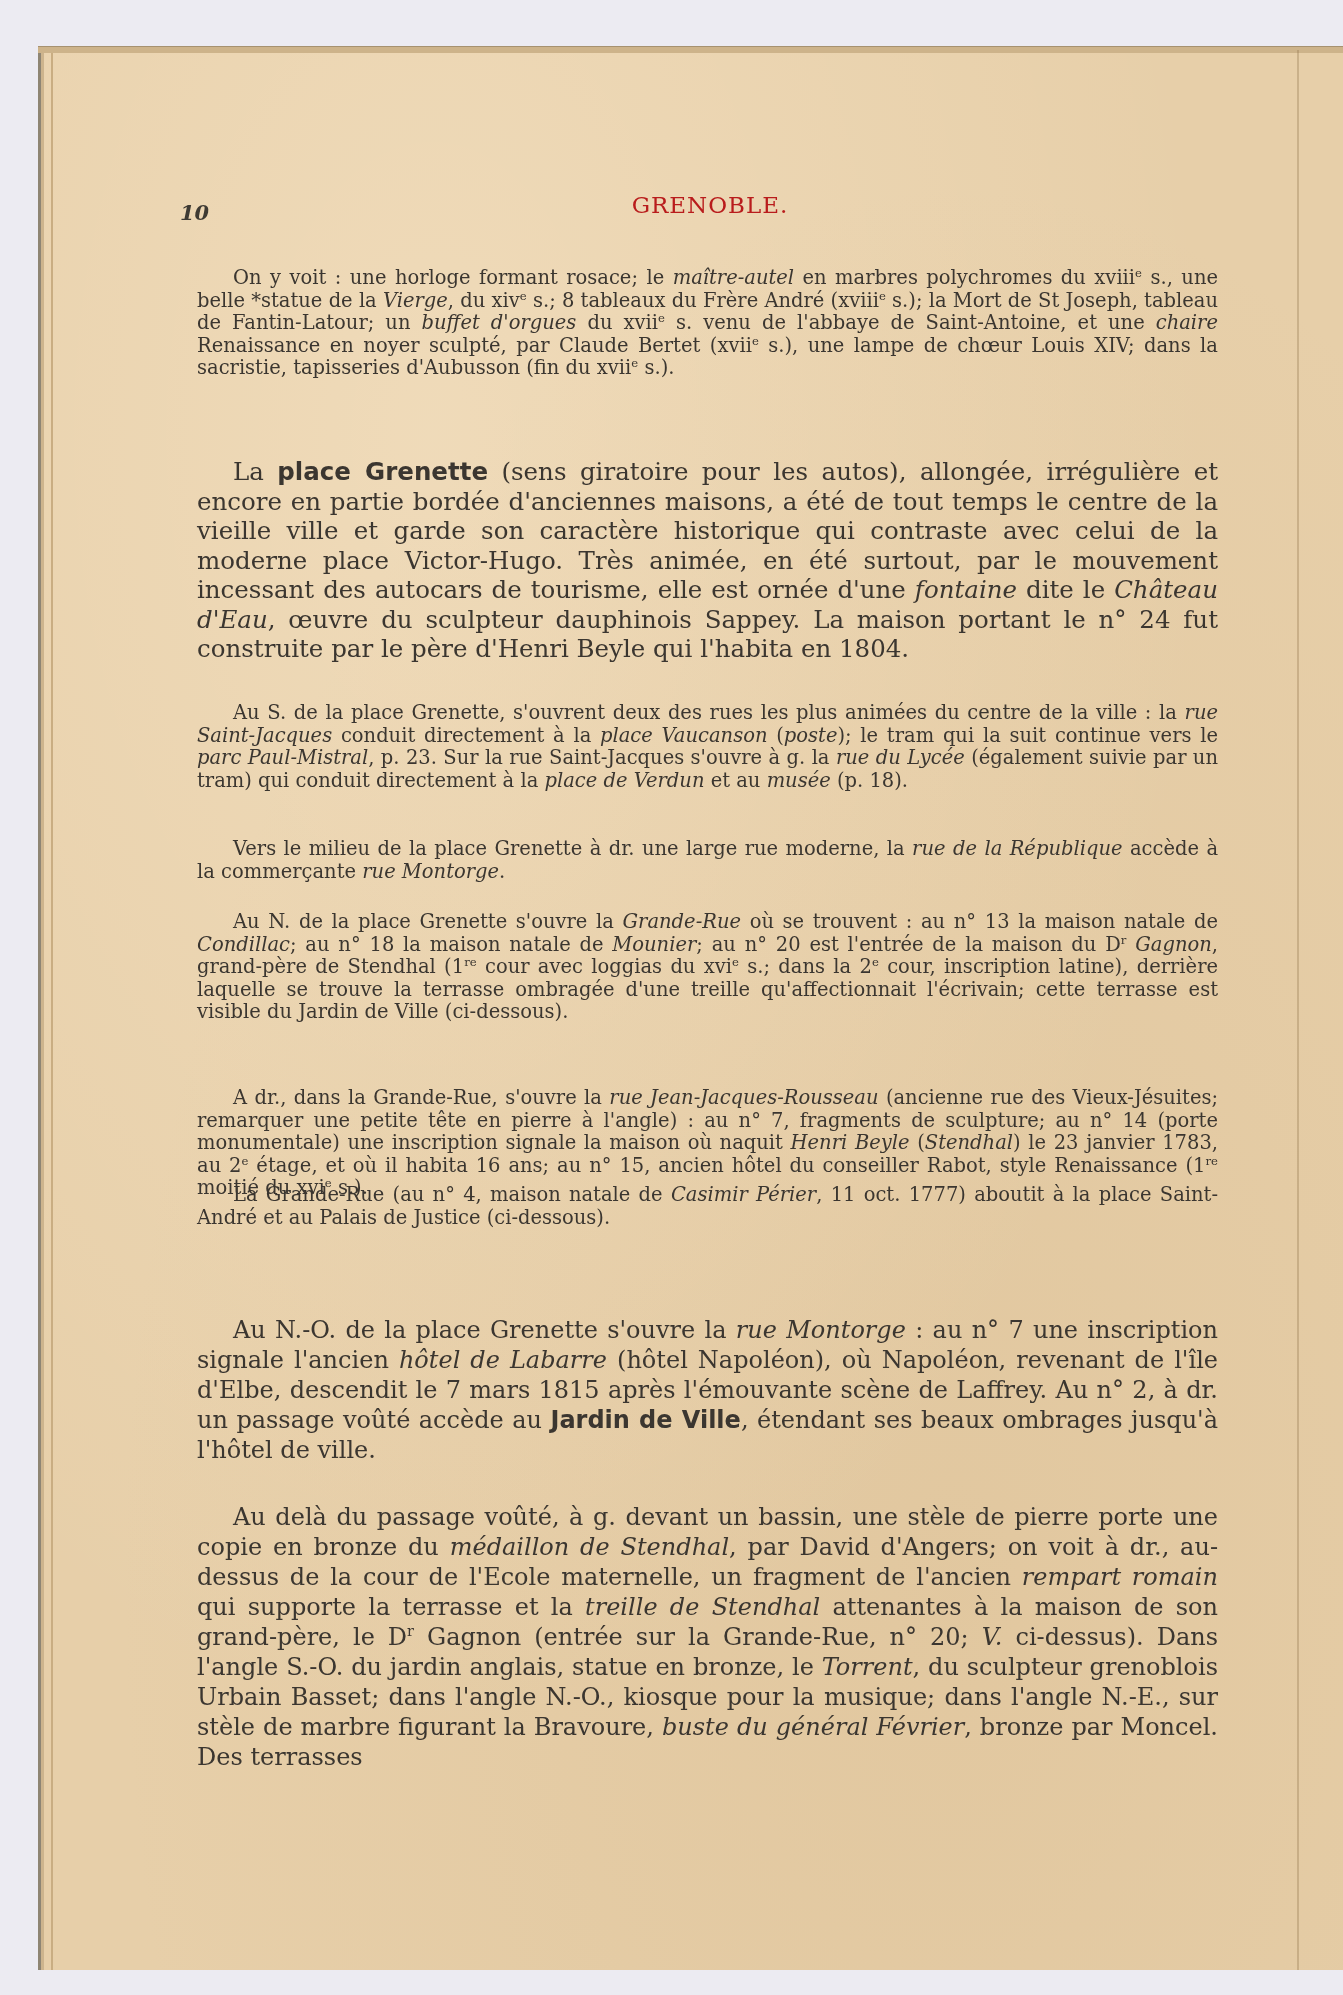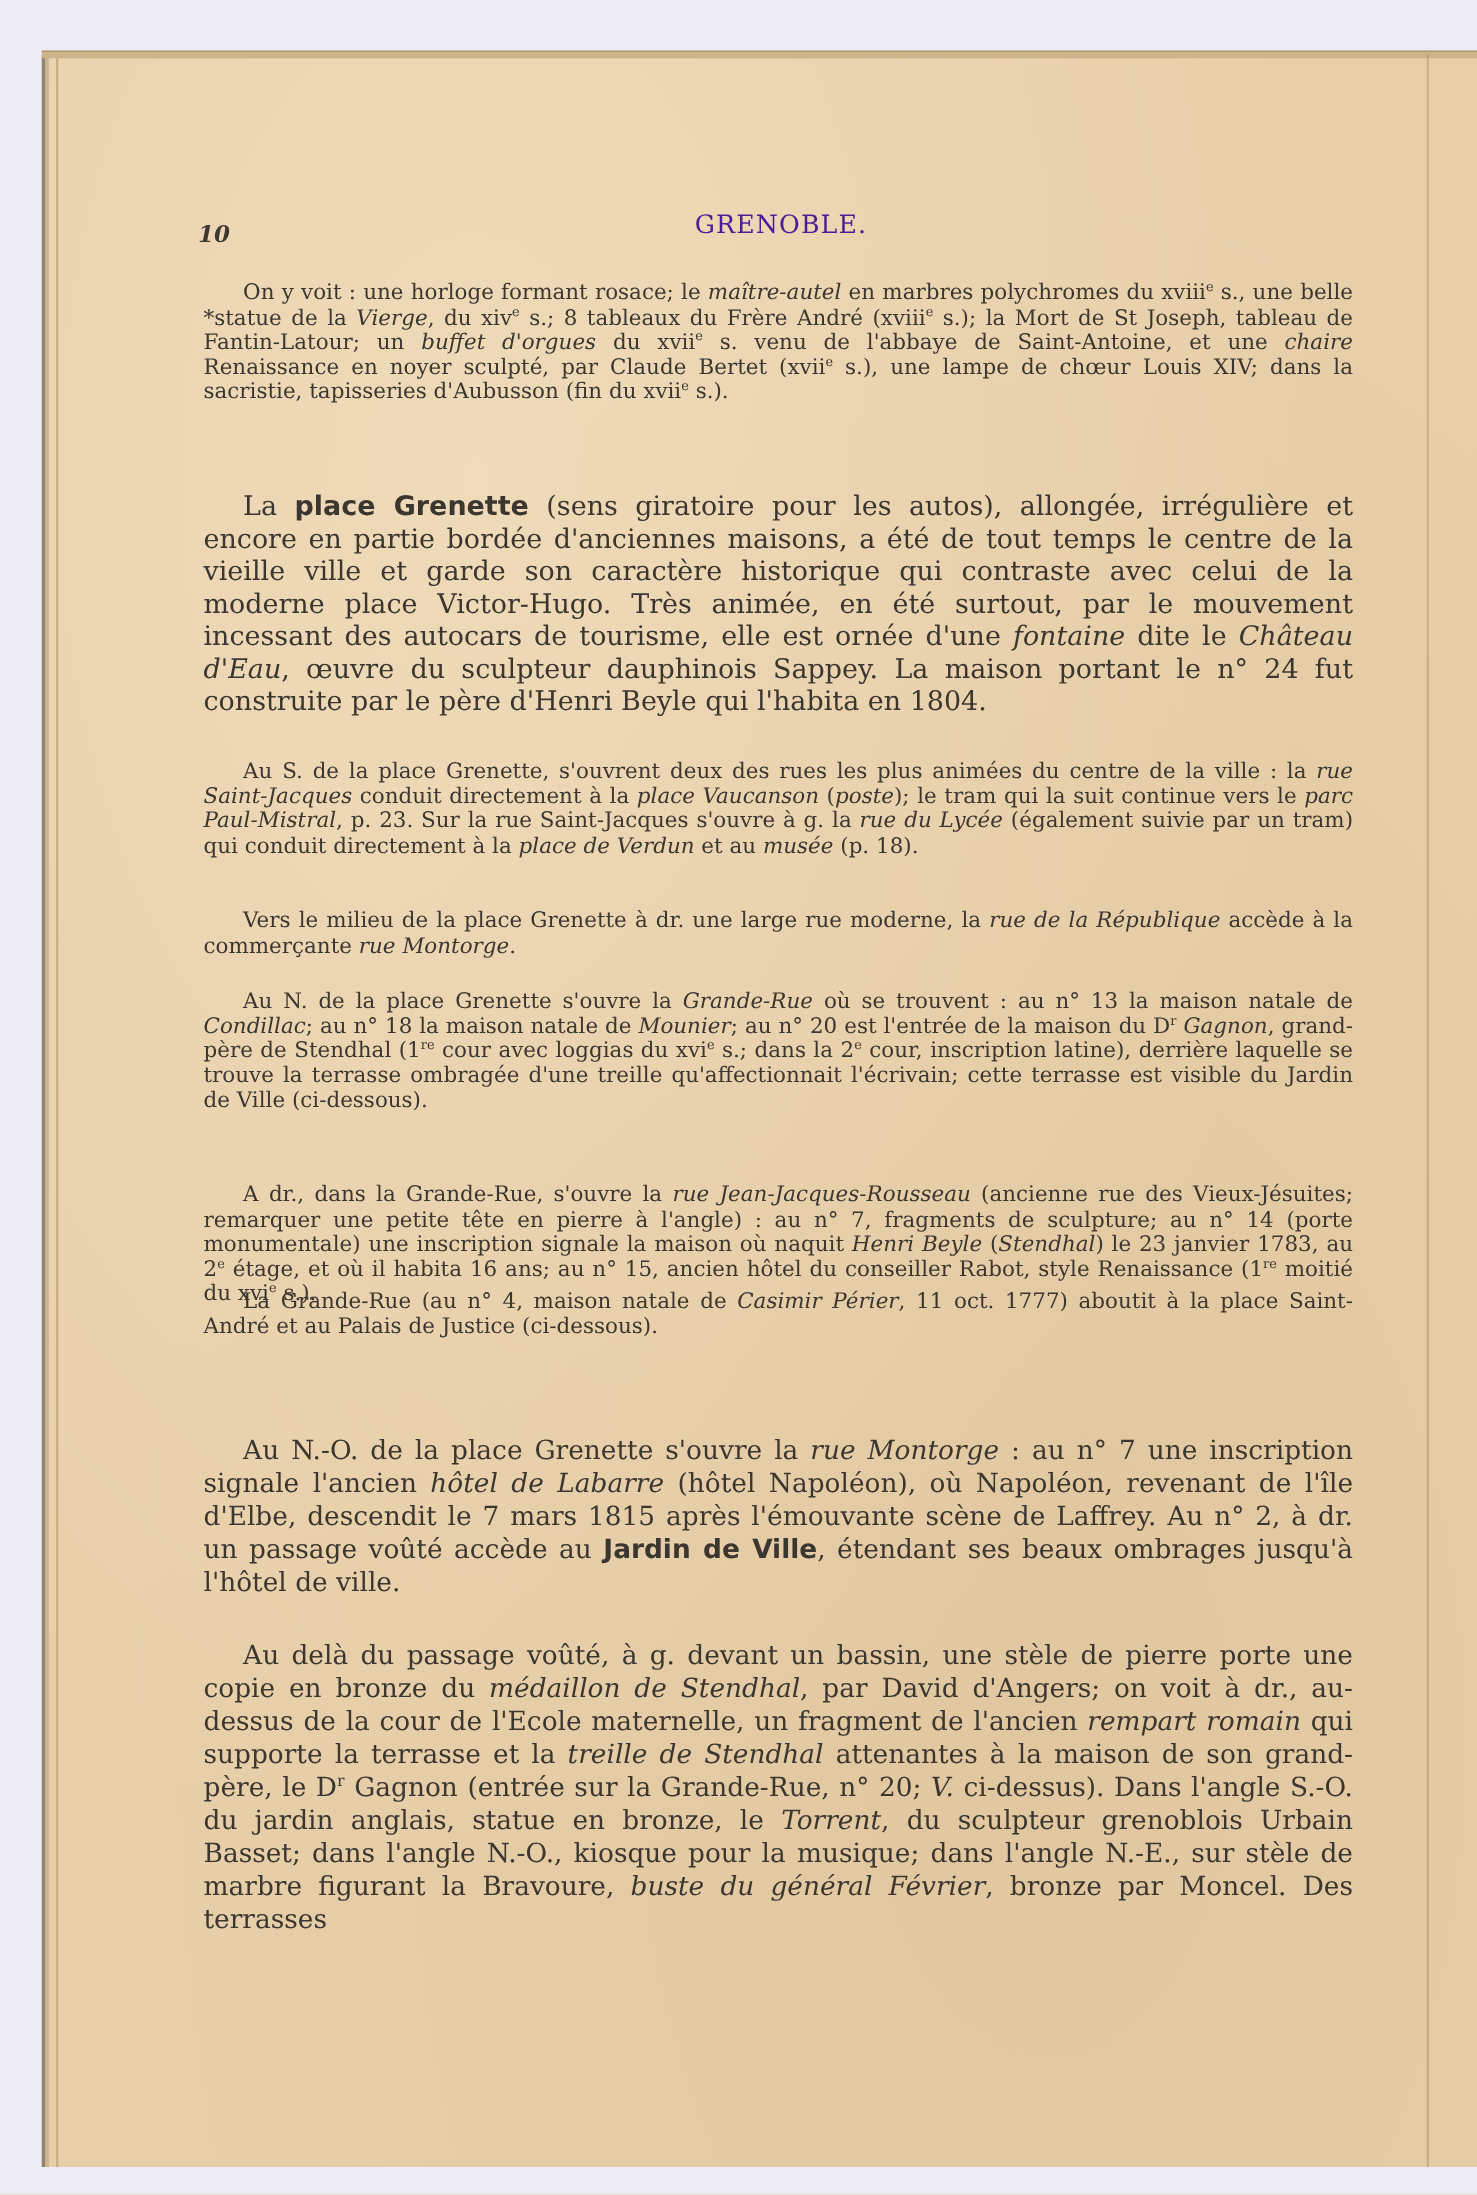--- a/index.html
+++ b/index.html
@@ -29,27 +29,27 @@
     position:absolute; left:38px; top:46px; width:1305px; height:6px;
     background:#cdb38a; border-top:1px solid #a69170;
   }
   .pagenum {
     position:absolute; left:180px; top:200px; font-size:21px; color:#3e3a33;
     font-weight:bold;
     font-style:italic;
   }
   .header {
     position:absolute; left:560px; top:192px; width:300px; text-align:center;
-    font-size:23px; color:#4c1d95; letter-spacing:1px;
+    font-size:23px; color:#b91c1c; letter-spacing:1px;
   }
   .block {
     position:absolute; left:185px; width:1045px; color:#3b3630;
     text-align:justify; hyphens:none;
   }
-  .block p { margin:0; text-indent:36px; }
+  .block p { margin:12px; text-indent:36px; }
   .sm { font-size:19.5px; line-height:22.5px; }
   .lg { font-size:24px; line-height:30px; }
   .i { font-style:italic; }
   .b { font-family:"DejaVu Sans", sans-serif; font-weight:bold; }
   sup { font-size:0.6em; line-height:0; vertical-align:super; }
 </style>
 </head>
 <body>
 
 <div class="page"></div>

